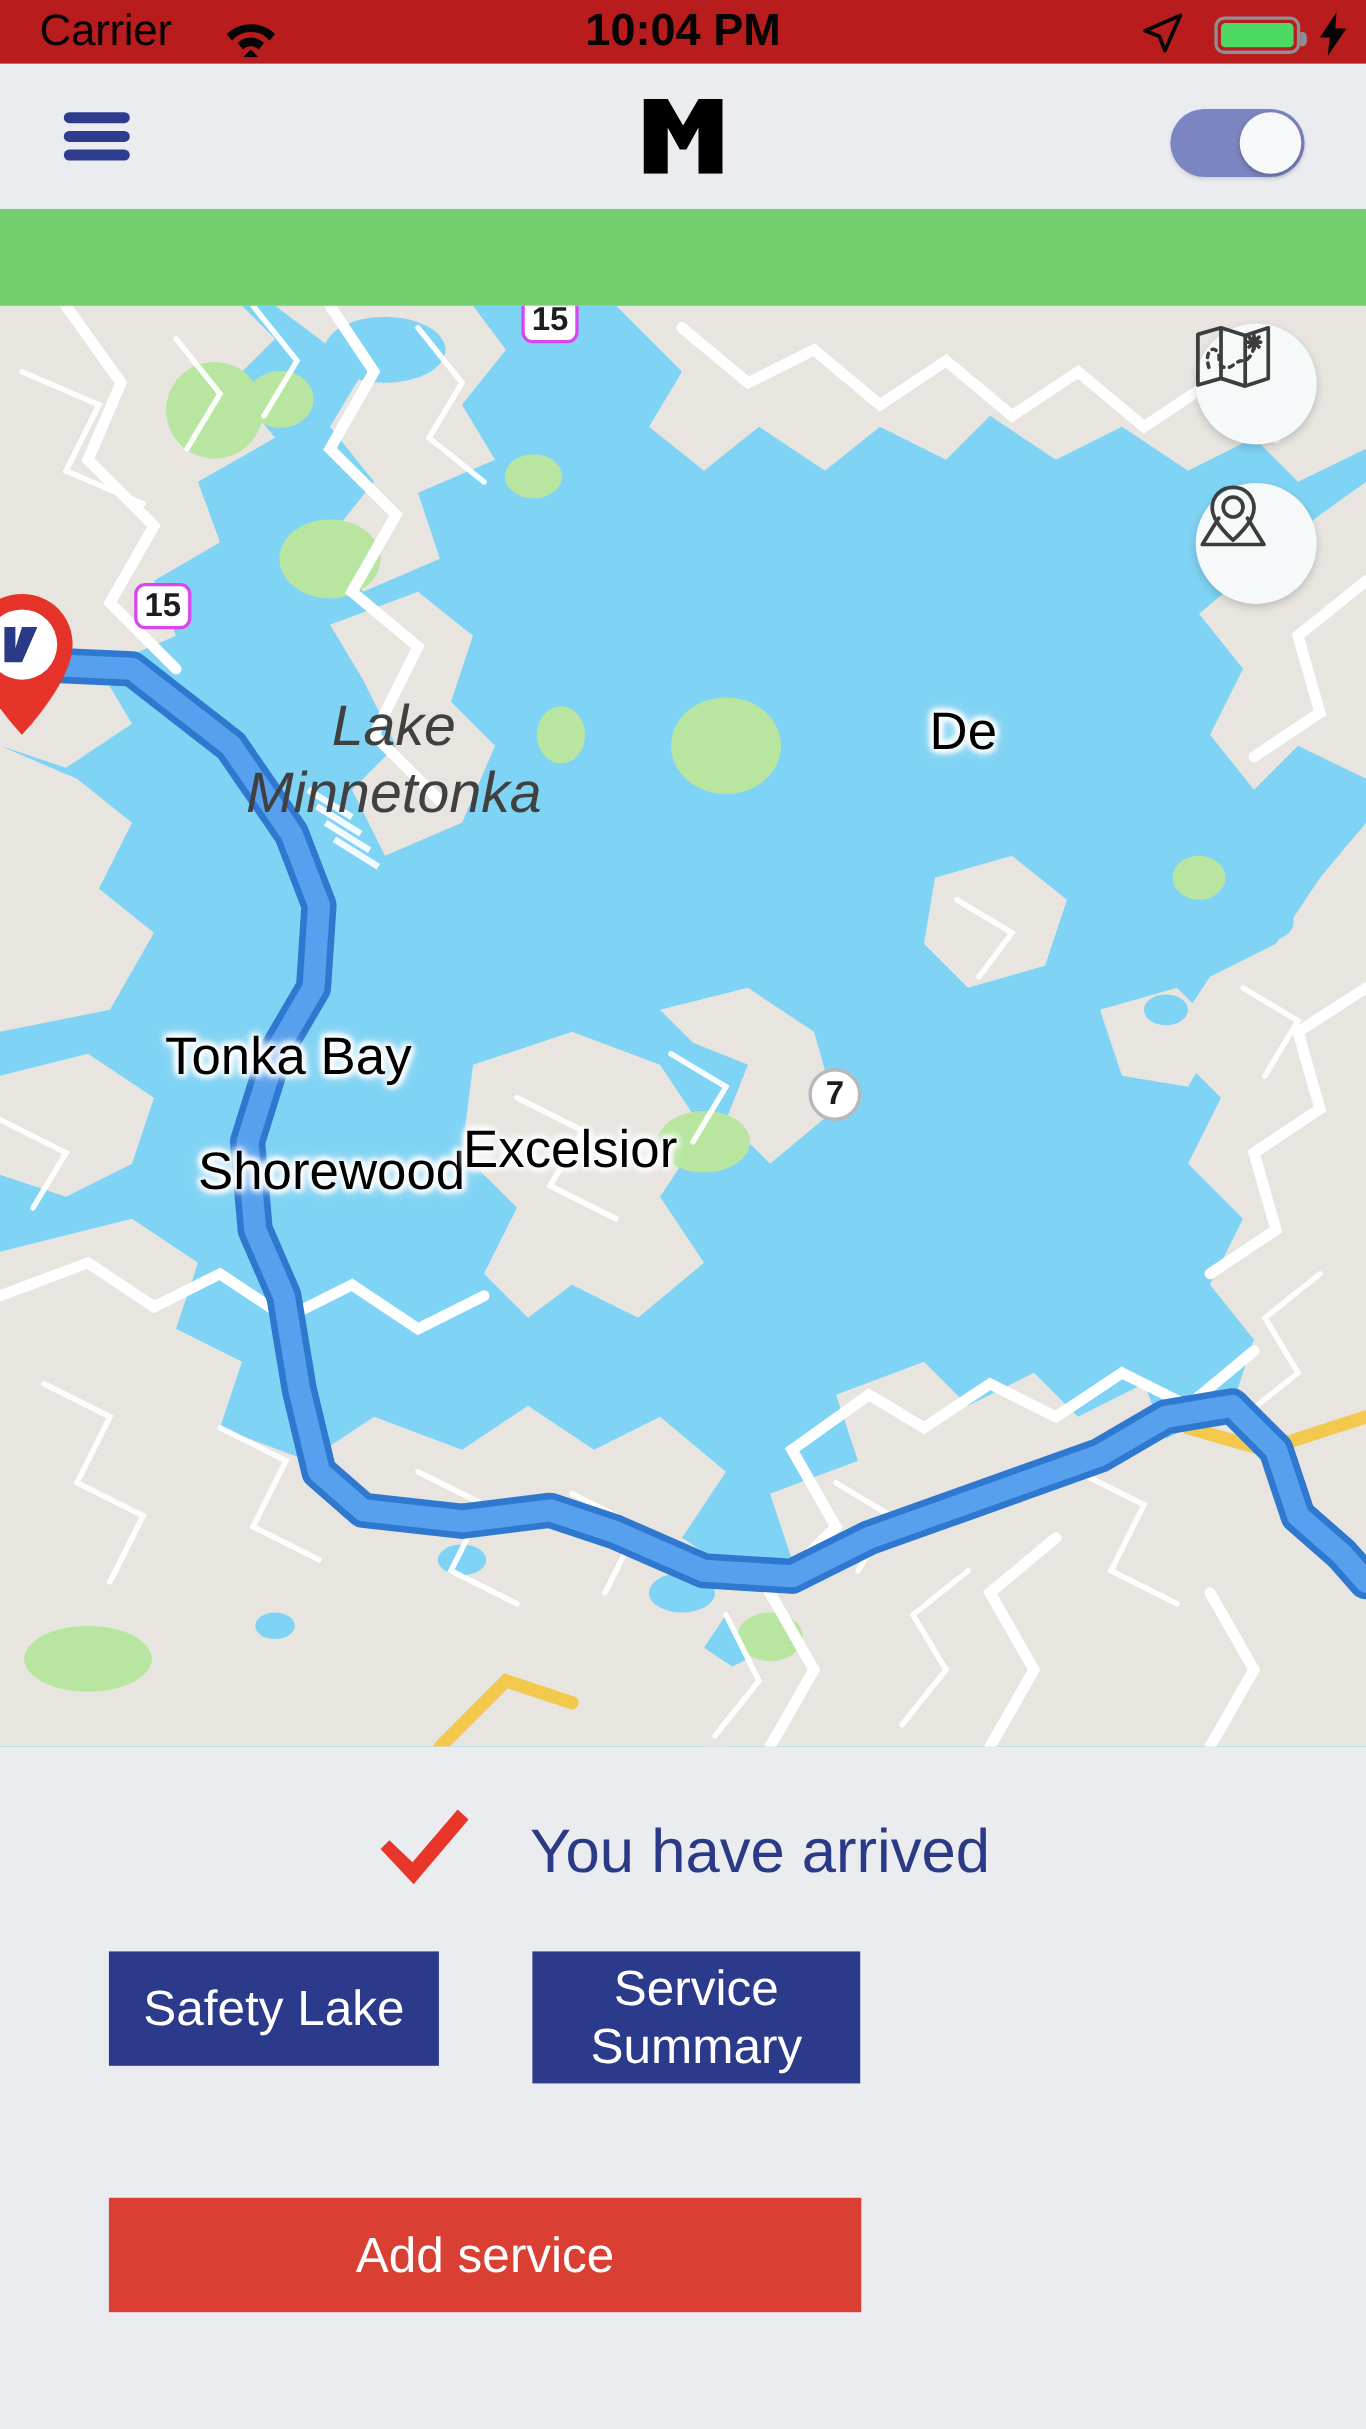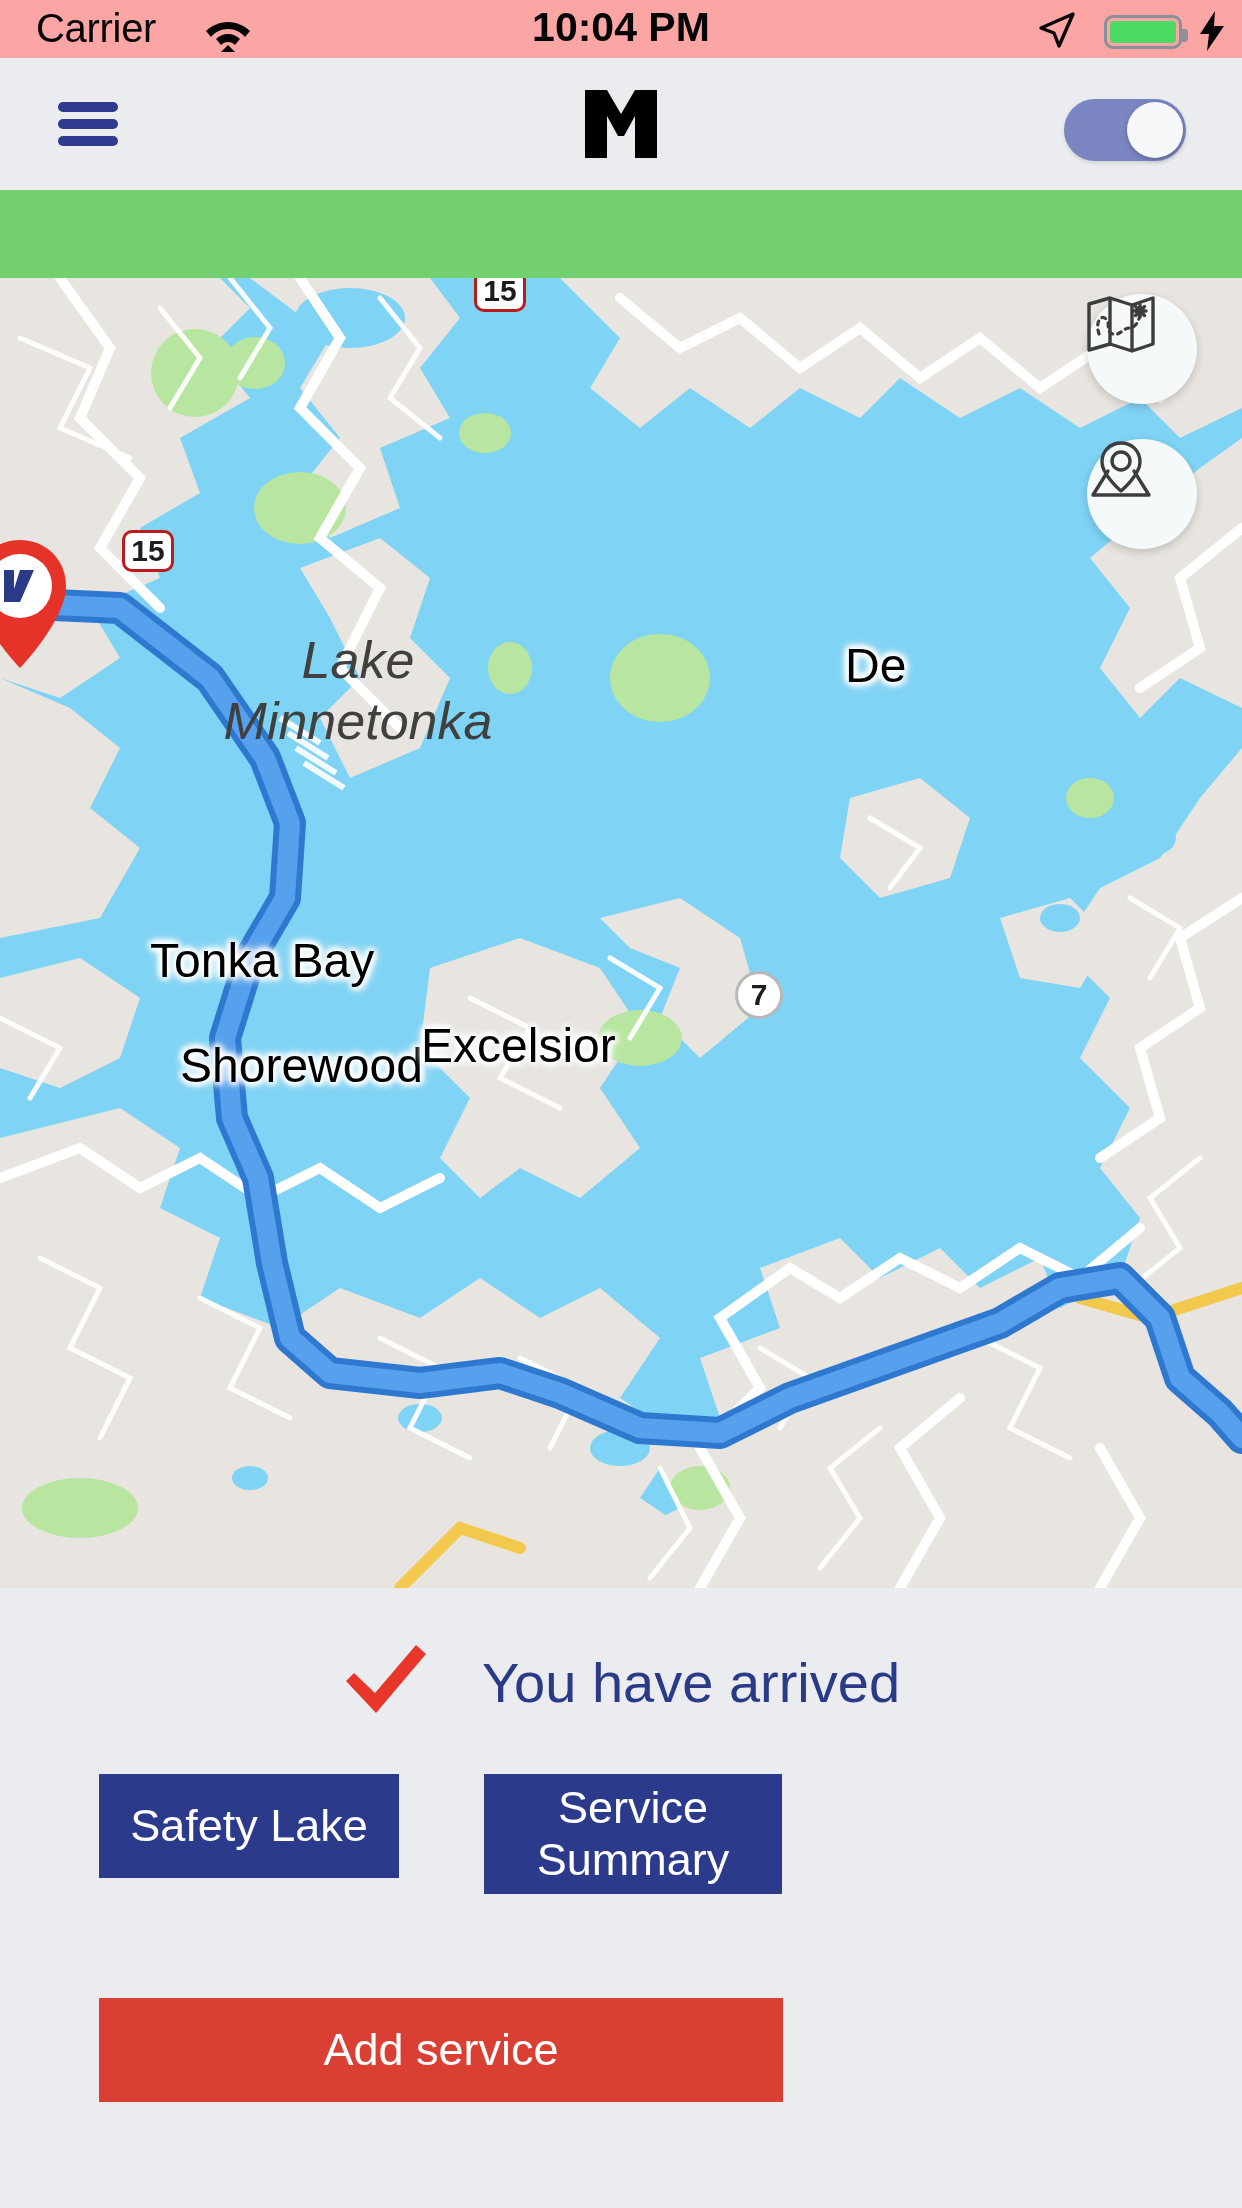--- a/index.html
+++ b/index.html
@@ -6,21 +6,21 @@
   html,body {
     width:1242px; height:2208px;
     font-family:"Liberation Sans", sans-serif;
     background:#eaecf0; overflow:hidden;
   }
   #screen { position:relative; width:1242px; height:2208px; background:#eaecf0; }
 
   
   .statusbar {
     position:absolute; top:0; left:0; width:1242px; height:58px;
-    background:#fca5a5;
+    background:#b91c1c;
   }
   .sb-carrier {
     position:absolute; left:36px; top:6px;
     font-size:40px; color:#050505; letter-spacing:-0.3px;
   }
   .sb-wifi { position:absolute; left:200px; top:12px; }
   .sb-time {
     position:absolute; left:0; top:4px; width:1242px; text-align:center;
     font-size:41px; font-weight:700; color:#050505; letter-spacing:0px;
   }
@@ -94,21 +94,21 @@
 
   .mapbtn {
     position:absolute; width:110px; height:110px; border-radius:50%;
     background:#f5f9fa; box-shadow:0 3px 8px rgba(0,0,0,0.18);
     display:flex; align-items:center; justify-content:center; cursor:pointer;
   }
   #mapbtn-route { right:45px; top:16px; }
   #mapbtn-dest  { right:45px; top:161px; }
 
   .shield {
-    position:absolute; background:#ffffff; border:3px solid #b91c1c;
+    position:absolute; background:#ffffff; border:3px solid #d946ef;
     border-radius:10px; display:flex; align-items:center; justify-content:center;
     font-size:30px; font-weight:700; color:#1d1d1d;
   }
   .shieldc {
     position:absolute; background:#ffffff; border:3px solid #b8b8b8;
     border-radius:50%; display:flex; align-items:center; justify-content:center;
     font-size:30px; font-weight:700; color:#1d1d1d;
   }
 
   

